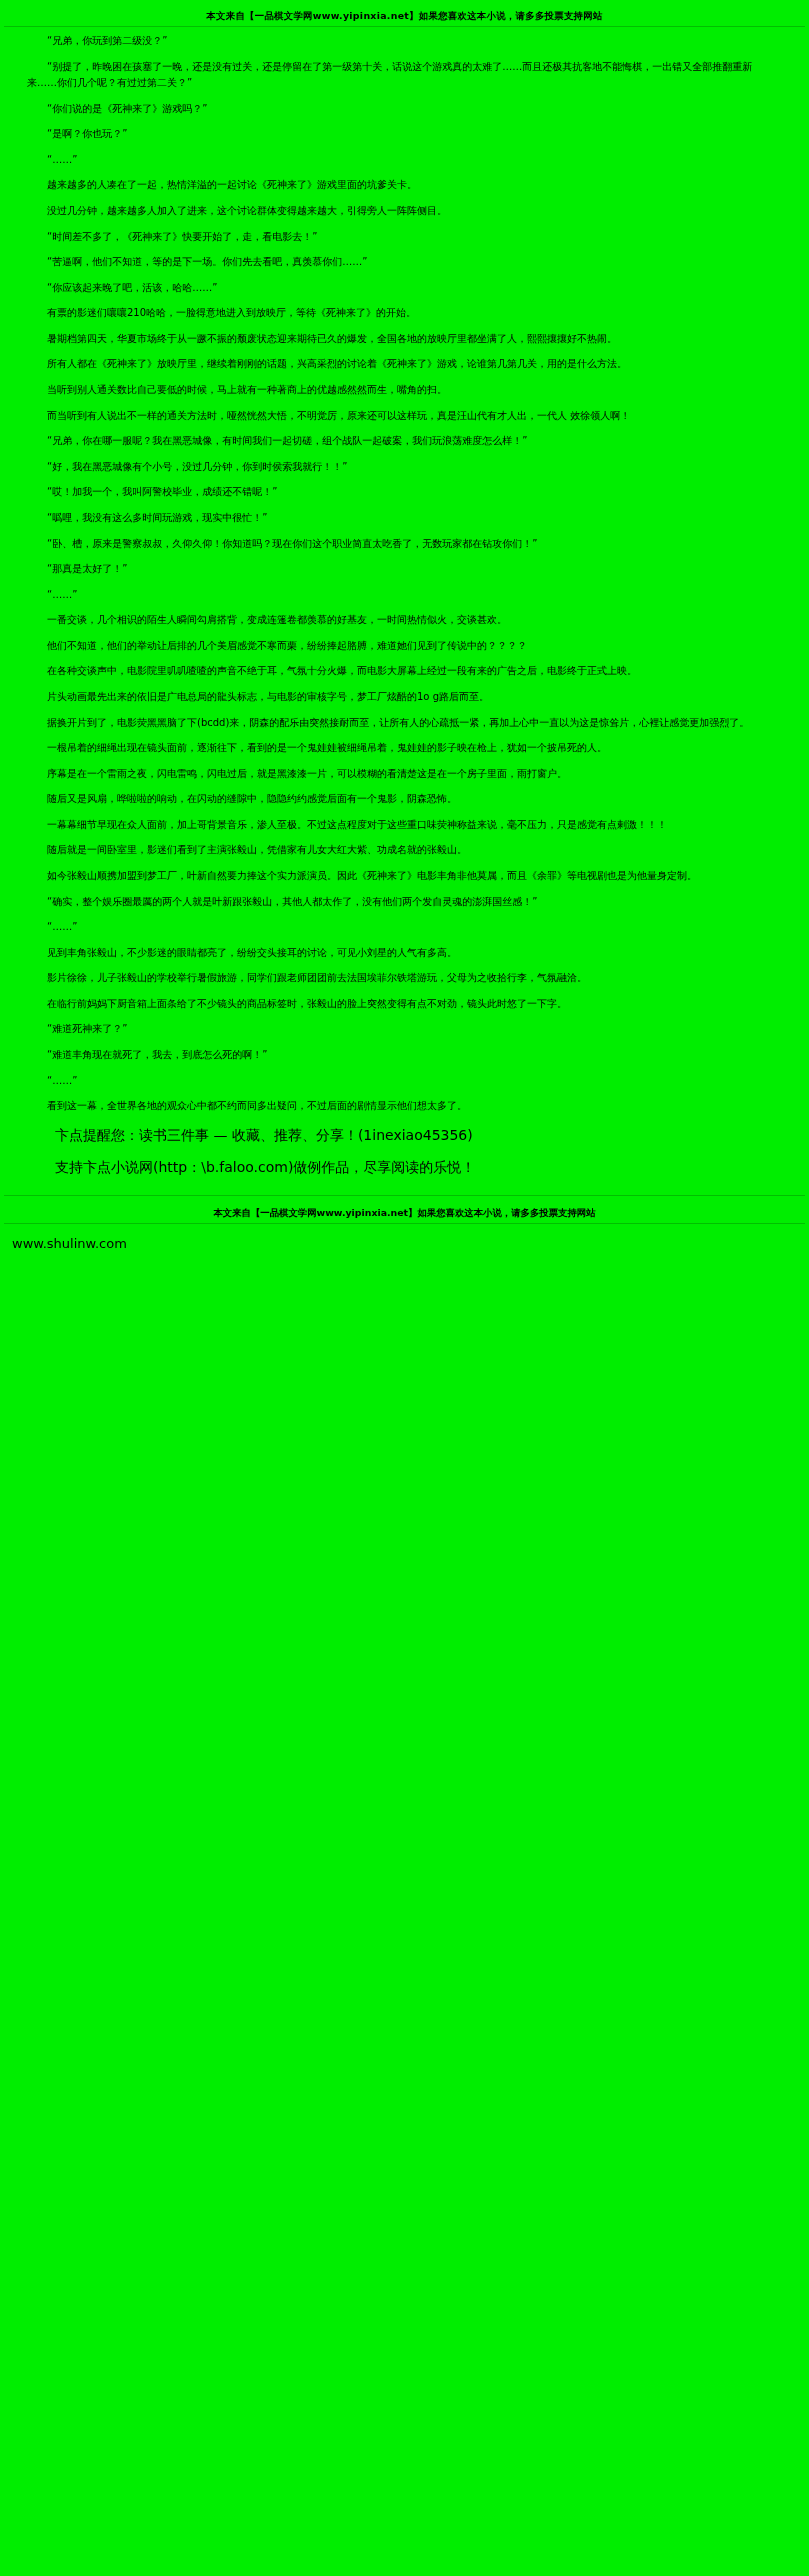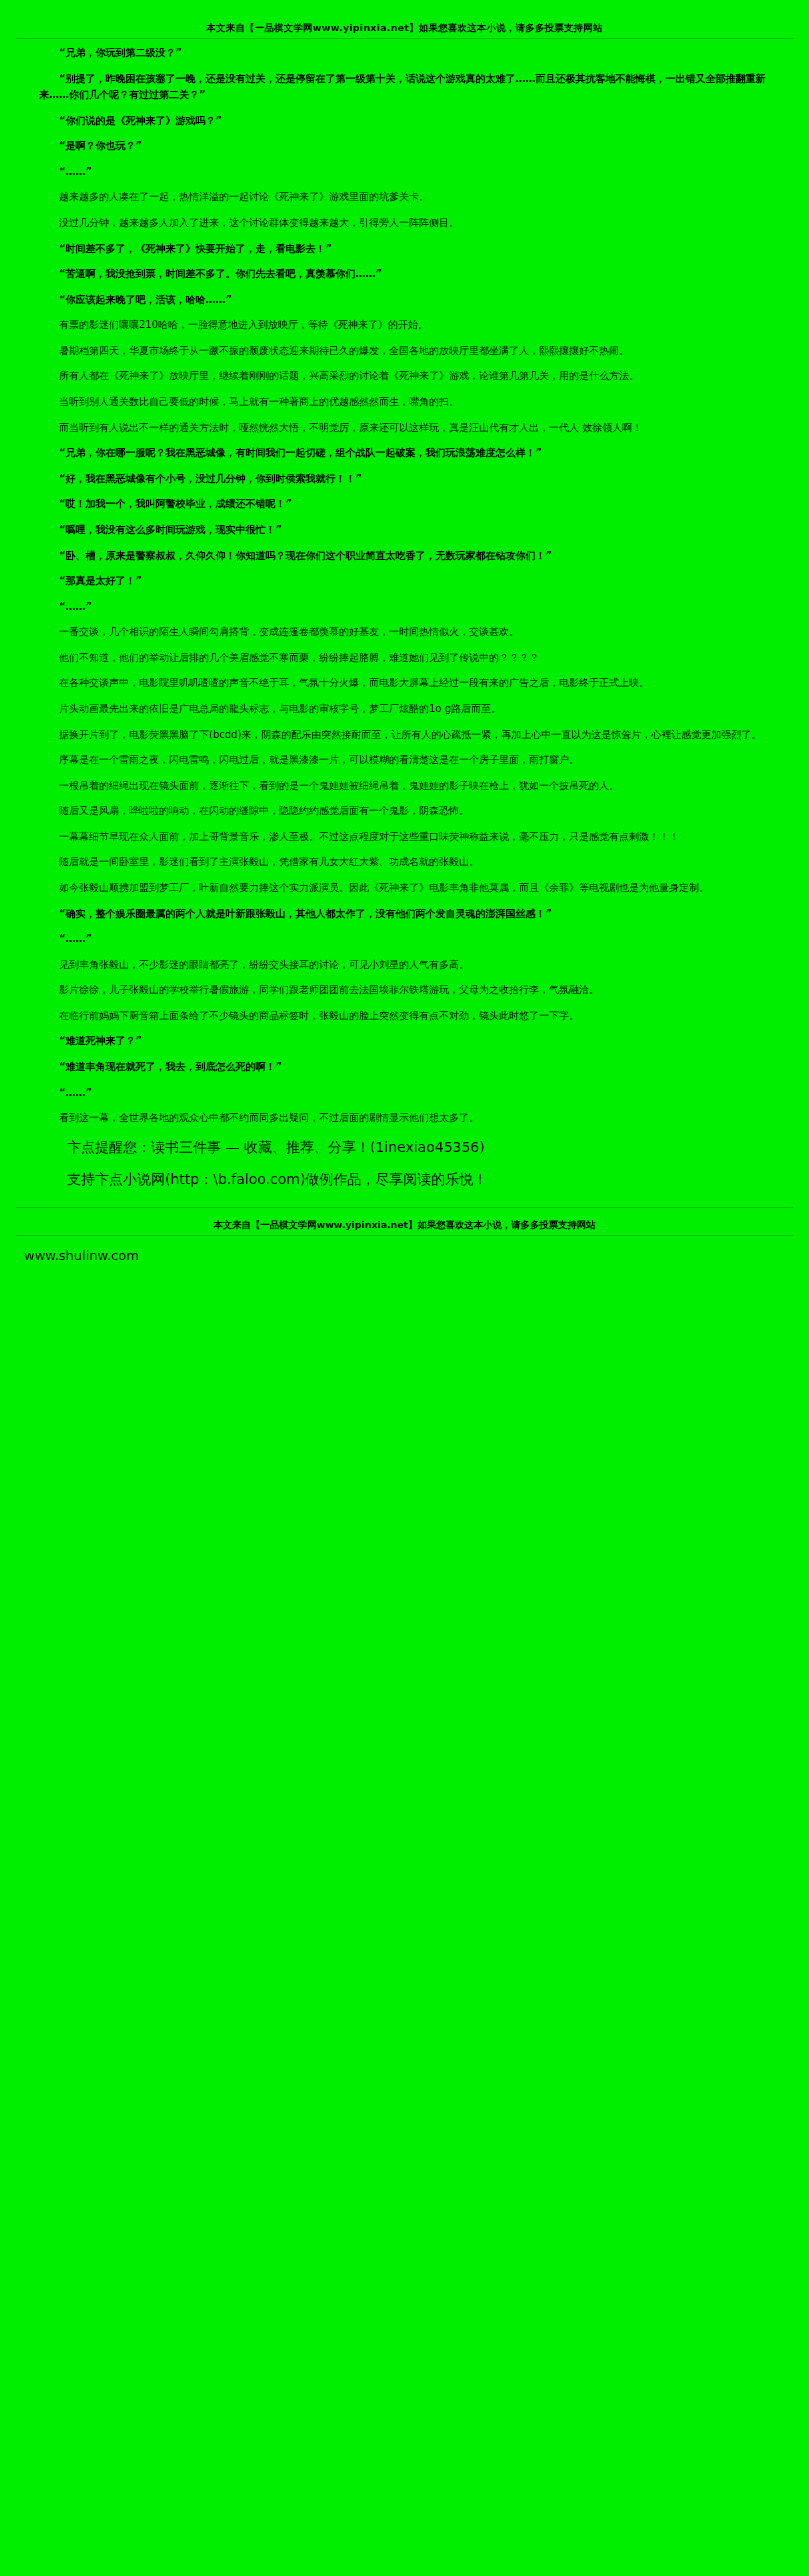--- a/index.html
+++ b/index.html
@@ -11,21 +11,21 @@
     width: 809px;
     min-height: 2576px;
     font-family: "DejaVu Sans", "Liberation Sans", sans-serif;
     color: #000000;
     font-size: 10px;
     line-height: 1.6;
   }
   .page {
     width: 809px;
     box-sizing: border-box;
-    padding: 16px;
+    padding: 4px;
     position: relative;
   }
   .top-banner {
     text-align: center;
     font-size: 9.4px;
     font-weight: bold;
     color: #000000;
     padding: 4px 0 1.3px 0;
     letter-spacing: 0.3px;
   }
@@ -40,21 +40,20 @@
   .para {
     margin: 0 0 9.4px 0;
     text-indent: 2em;
     font-size: 10px;
     line-height: 1.62;
     color: #000000;
     word-break: break-all;
   }
   .para.dialog {
     text-indent: 2em;
-    font-weight: bold;
   }
   .bottom-wrap {
     margin-top: 16px;
   }
   .bottom-banner {
     text-align: center;
     font-size: 9.4px;
     font-weight: bold;
     color: #000000;
     padding: 2.7px 0 1.3px 0;
@@ -81,41 +80,41 @@
 
   <div class="content">
     <p class="para dialog">“兄弟，你玩到第二级没？”</p>
     <p class="para dialog">“别提了，昨晚困在孩塞了一晚，还是没有过关，还是停留在了第一级第十关，话说这个游戏真的太难了……而且还极其抗客地不能悔棋，一出错又全部推翻重新来……你们几个呢？有过过第二关？”</p>
     <p class="para dialog">“你们说的是《死神来了》游戏吗？”</p>
     <p class="para dialog">“是啊？你也玩？”</p>
     <p class="para dialog">“……”</p>
     <p class="para">越来越多的人凑在了一起，热情洋溢的一起讨论《死神来了》游戏里面的坑爹关卡。</p>
     <p class="para">没过几分钟，越来越多人加入了进来，这个讨论群体变得越来越大，引得旁人一阵阵侧目。</p>
     <p class="para dialog">“时间差不多了，《死神来了》快要开始了，走，看电影去！”</p>
-    <p class="para dialog">“苦逼啊，我没抢到票，时间差不多了。你们先去看吧，真羡慕你们……”</p>
+    <p class="para dialog">“苦逼啊，他们不知道，等的是下一场。你们先去看吧，真羡慕你们……”</p>
     <p class="para dialog">“你应该起来晚了吧，活该，哈哈……”</p>
     <p class="para">有票的影迷们嚷嚷210哈哈，一脸得意地进入到放映厅，等待《死神来了》的开始。</p>
     <p class="para">暑期档第四天，华夏市场终于从一蹶不振的颓废状态迎来期待已久的爆发，全国各地的放映厅里都坐满了人，熙熙攘攘好不热闹。</p>
     <p class="para">所有人都在《死神来了》放映厅里，继续着刚刚的话题，兴高采烈的讨论着《死神来了》游戏，论谁第几第几关，用的是什么方法。</p>
     <p class="para">当听到别人通关数比自己要低的时候，马上就有一种著商上的优越感然然而生，嘴角的扫。</p>
     <p class="para">而当听到有人说出不一样的通关方法时，哑然恍然大悟，不明觉厉，原来还可以这样玩，真是汪山代有才人出，一代人 效徐领人啊！</p>
     <p class="para dialog">“兄弟，你在哪一服呢？我在黑恶城像，有时间我们一起切磋，组个战队一起破案，我们玩浪荡难度怎么样！”</p>
     <p class="para dialog">“好，我在黑恶城像有个小号，没过几分钟，你到时侯索我就行！！”</p>
     <p class="para dialog">“哎！加我一个，我叫阿警校毕业，成绩还不错呢！”</p>
     <p class="para dialog">“噅哩，我没有这么多时间玩游戏，现实中很忙！”</p>
     <p class="para dialog">“卧、槽，原来是警察叔叔，久仰久仰！你知道吗？现在你们这个职业简直太吃香了，无数玩家都在钻攻你们！”</p>
     <p class="para dialog">“那真是太好了！”</p>
     <p class="para dialog">“……”</p>
     <p class="para">一番交谈，几个相识的陌生人瞬间勾肩搭背，变成连篷卷都羡慕的好基友，一时间热情似火，交谈甚欢。</p>
     <p class="para">他们不知道，他们的举动让后排的几个美眉感觉不寒而栗，纷纷捧起胳膊，难道她们见到了传说中的？？？？</p>
     <p class="para">在各种交谈声中，电影院里叽叽喳喳的声音不绝于耳，气氛十分火爆，而电影大屏幕上经过一段有来的广告之后，电影终于正式上映。</p>
     <p class="para">片头动画最先出来的依旧是广电总局的龍头标志，与电影的审核字号，梦工厂炫酷的1o g路后而至。</p>
     <p class="para">据换开片到了，电影荧黑黑脑了下(bcdd)来，阴森的配乐由突然接耐而至，让所有人的心疏抵一紧，再加上心中一直以为这是惊耸片，心裡让感觉更加强烈了。</p>
+    <p class="para">一根吊着的细绳出现在镜头面前，逐渐往下，看到的是一个鬼娃娃被细绳吊着，鬼娃娃的影子映在枪上，犹如一个披吊死的人。</p>
     <p class="para">序幕是在一个雷雨之夜，闪电雷鸣，闪电过后，就是黑漆漆一片，可以模糊的看清楚这是在一个房子里面，雨打窗户。</p>
-    <p class="para">一根吊着的细绳出现在镜头面前，逐渐往下，看到的是一个鬼娃娃被细绳吊着，鬼娃娃的影子映在枪上，犹如一个披吊死的人。</p>
     <p class="para">随后又是风扇，哗啦啦的响动，在闪动的缝隙中，隐隐约约感觉后面有一个鬼影，阴森恐怖。</p>
     <p class="para">一幕幕细节早现在众人面前，加上哥背景音乐，渗人至极。不过这点程度对于这些重口味荧神称益来说，毫不压力，只是感觉有点剌激！！！</p>
     <p class="para">随后就是一间卧室里，影迷们看到了主演张毅山，凭借家有儿女大红大紫、功成名就的张毅山。</p>
     <p class="para">如今张毅山顺携加盟到梦工厂，叶新自然要力捧这个实力派演员。因此《死神来了》电影丰角非他莫属，而且《余罪》等电视剧也是为他量身定制。</p>
     <p class="para dialog">“确实，整个娱乐圈最厲的两个人就是叶新跟张毅山，其他人都太作了，没有他们两个发自灵魂的澎湃国丝感！”</p>
     <p class="para dialog">“……”</p>
     <p class="para">见到丰角张毅山，不少影迷的眼睛都亮了，纷纷交头接耳的讨论，可见小刘星的人气有多高。</p>
     <p class="para">影片徐徐，儿子张毅山的学校举行暑假旅游，同学们跟老师团团前去法国埃菲尔铁塔游玩，父母为之收拾行李，气氛融洽。</p>
     <p class="para">在临行前妈妈下厨音箱上面条给了不少镜头的商品标签时，张毅山的脸上突然变得有点不对劲，镜头此时悠了一下字。</p>
     <p class="para dialog">“难道死神来了？”</p>

